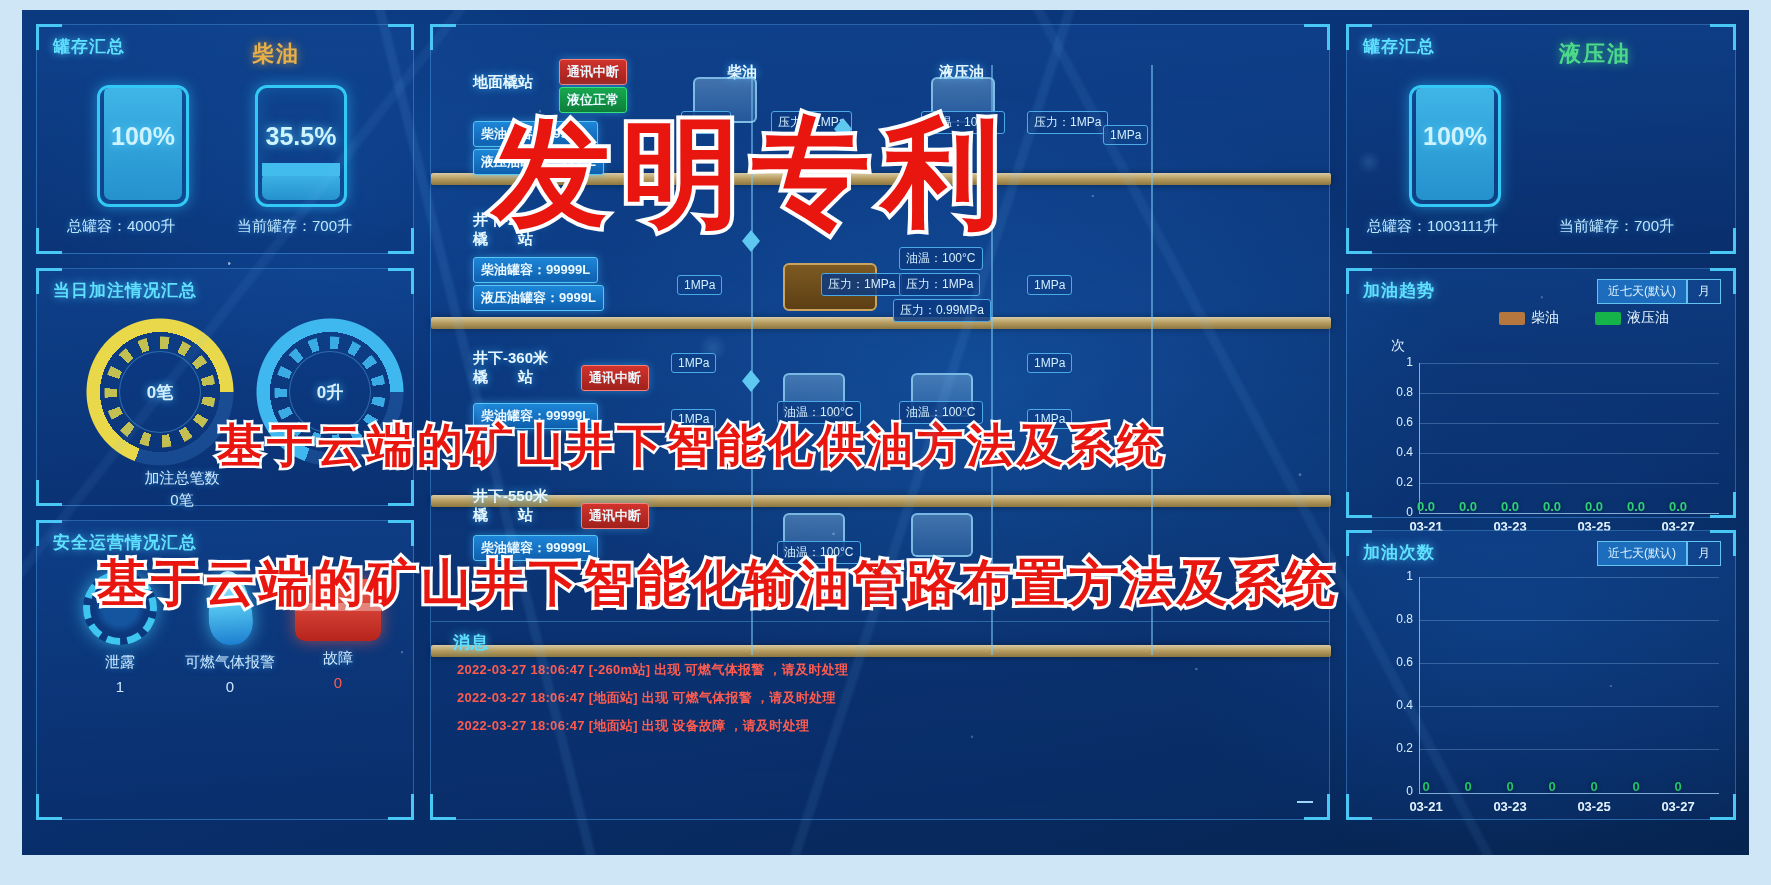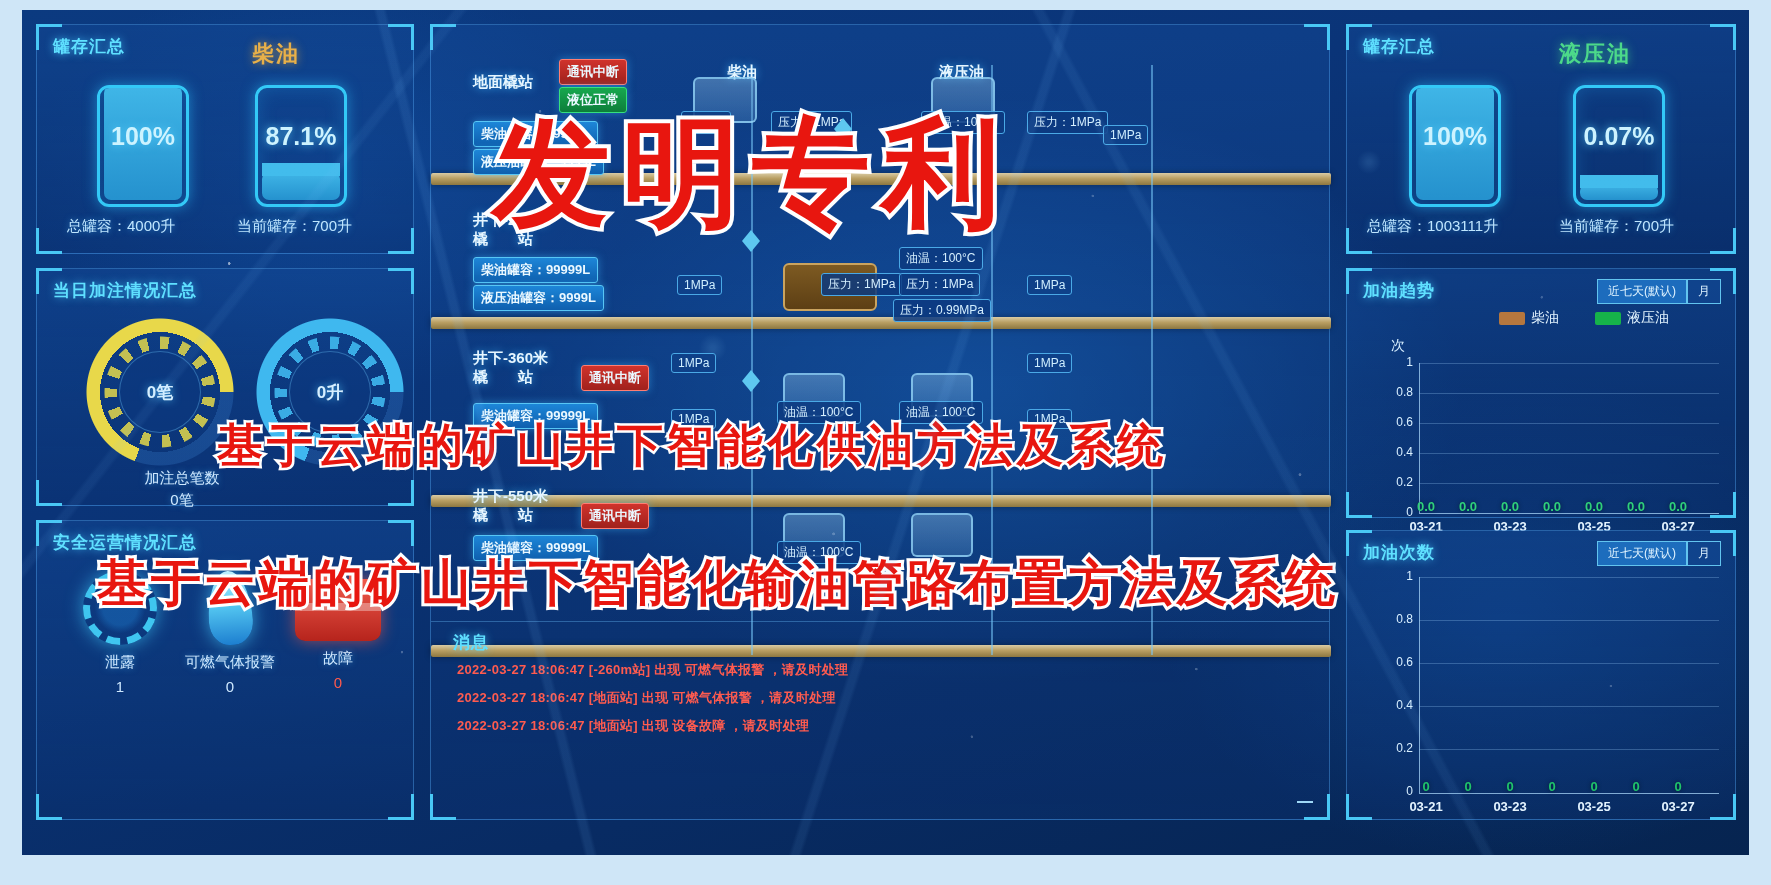--- a/index.html
+++ b/index.html
@@ -245,21 +245,21 @@
       <div class="ptitle">罐存汇总</div>
       <div class="ptitle-accent" style="left:215px;color:#e8b049;text-shadow:0 0 10px rgba(230,170,60,.7);">柴油</div>
 
       <div class="tank" style="left:60px;top:60px;">
         <div class="fill" style="height:114px;"></div>
         <div class="pct">100%</div>
       </div>
       <div class="tank" style="left:218px;top:60px;">
         <div class="fill" style="height:28px;"></div>
         <div class="wave" style="bottom:28px;"></div>
-        <div class="pct">87.1%</div>
+        <div class="pct">35.5%</div>
       </div>
       <div class="tank-cap" style="left:30px;top:192px;">总罐容：4000升</div>
       <div class="tank-cap" style="left:200px;top:192px;">当前罐存：700升</div>
     </div>
 
     <div class="panel" style="left:14px;top:258px;width:378px;height:238px;">
       <span class="corner c-tl"></span>
       <span class="corner c-tr"></span>
       <span class="corner c-bl"></span>
       <span class="corner c-br"></span>
@@ -418,25 +418,20 @@
       <span class="corner c-tr"></span>
       <span class="corner c-bl"></span>
       <span class="corner c-br"></span>
       <div class="ptitle">罐存汇总</div>
       <div class="ptitle-accent" style="left:212px;color:#4cd98a;text-shadow:0 0 10px rgba(70,220,140,.7);">液压油</div>
 
       <div class="tank" style="left:62px;top:60px;">
         <div class="fill" style="height:114px;"></div>
         <div class="pct">100%</div>
       </div>
-      <div class="tank" style="left:226px;top:60px;">
-        <div class="fill" style="height:16px;"></div>
-        <div class="wave" style="bottom:16px;"></div>
-        <div class="pct">0.07%</div>
-      </div>
       <div class="tank-cap" style="left:20px;top:192px;">总罐容：1003111升</div>
       <div class="tank-cap" style="left:212px;top:192px;">当前罐存：700升</div>
     </div>
 
     <div class="panel" style="left:1324px;top:258px;width:390px;height:250px;">
       <span class="corner c-tl"></span>
       <span class="corner c-tr"></span>
       <span class="corner c-bl"></span>
       <span class="corner c-br"></span>
       <div class="ptitle">加油趋势</div>

